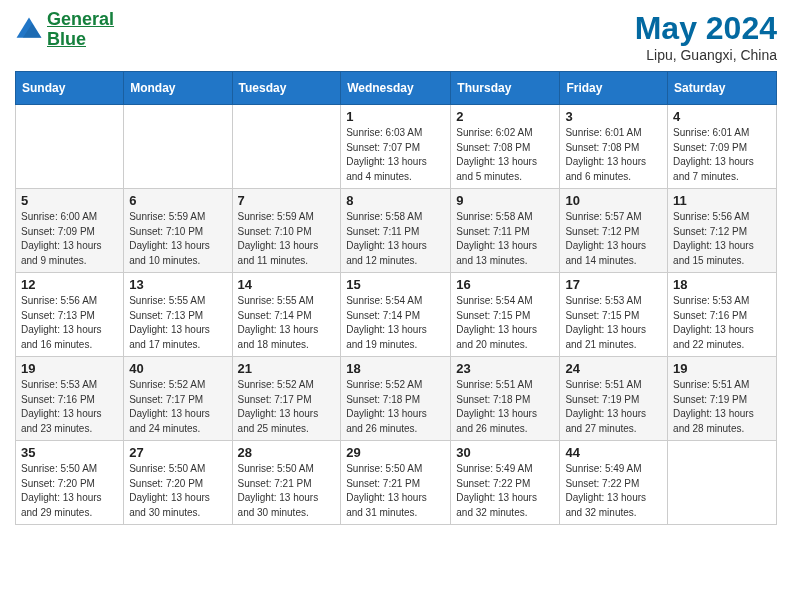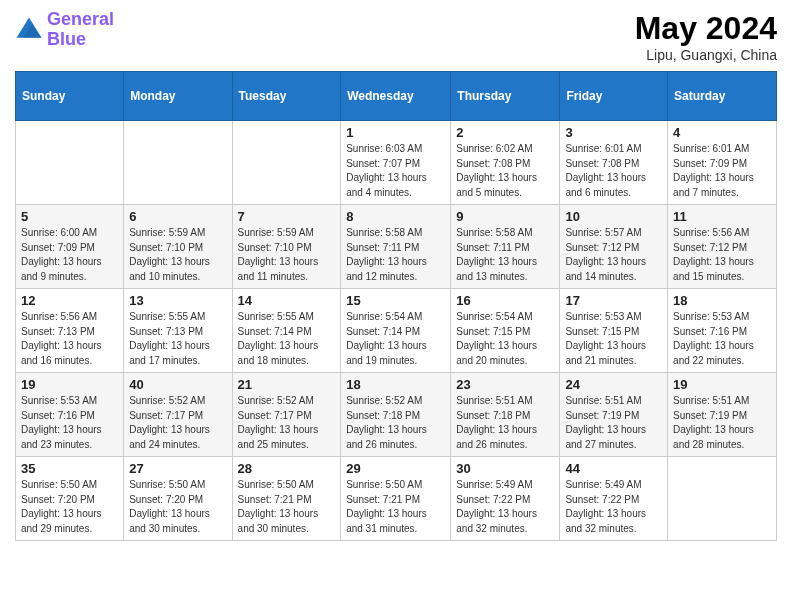--- a/index.html
+++ b/index.html
@@ -24,48 +24,49 @@
       align-items: center;
       gap: 4px;
     }
     .logo-text {
       font-size: 18px;
       font-weight: bold;
       color: #1a1a2e;
       line-height: 1.1;
     }
     .logo-text span {
-      color: #8b5cf6;
+      color: #15803d;
+      text-decoration: underline;
     }
     .logo-icon {
       width: 28px;
       height: 28px;
     }
     .title-block {
       text-align: right;
     }
     .month-title {
       font-size: 32px;
       font-weight: bold;
-      color: #000000;
+      color: #0369a1;
     }
     .location {
       font-size: 14px;
       color: #333;
     }
     .calendar-table {
       width: 100%;
       border-collapse: collapse;
       font-size: 10.5px;
     }
     .calendar-table thead tr th {
       background: #2176c7;
       color: #fff;
       text-align: left;
-      padding: 17px 6px;
+      padding: 9px 6px;
       font-size: 12px;
       font-weight: bold;
       border: 1px solid #1a5fa0;
     }
     .calendar-table tbody tr td {
       border: 1px solid #ccc;
       vertical-align: top;
       padding: 4px 5px;
       width: 113px;
       min-height: 75px;

